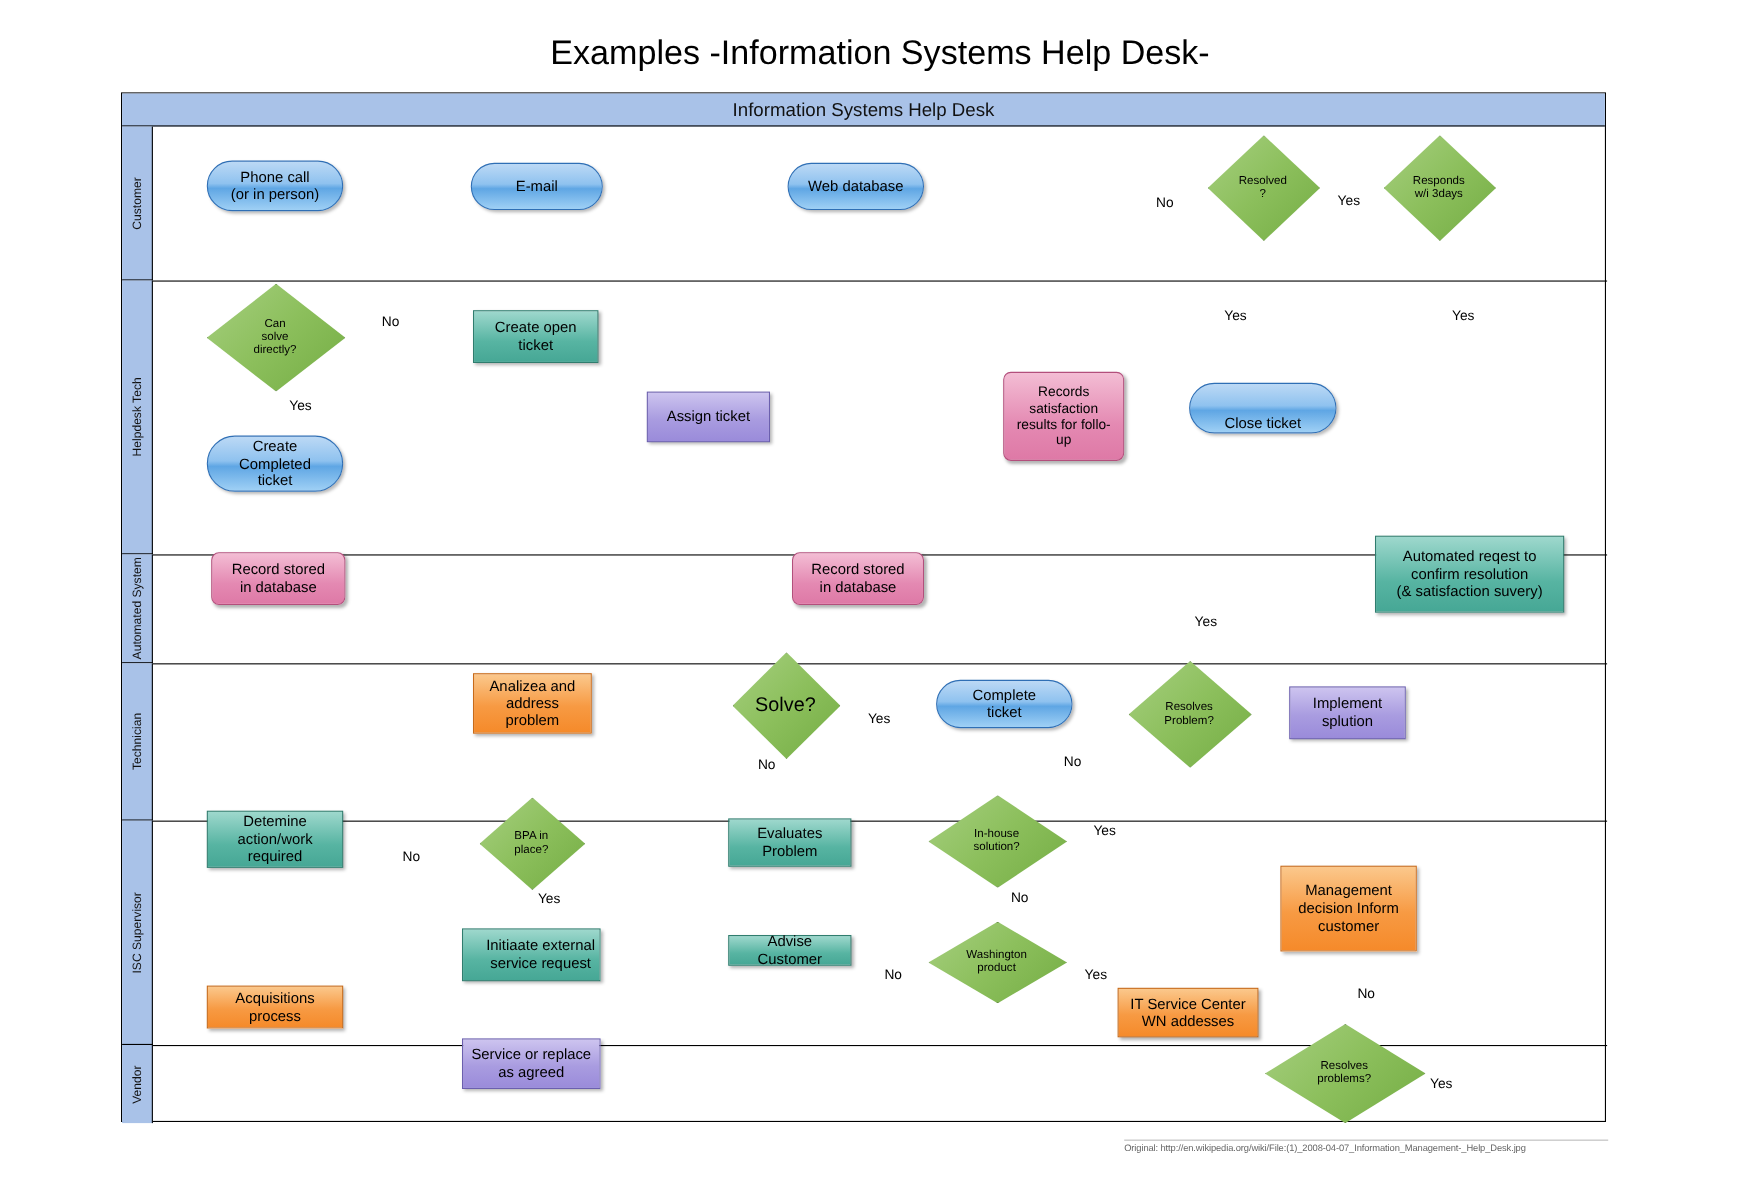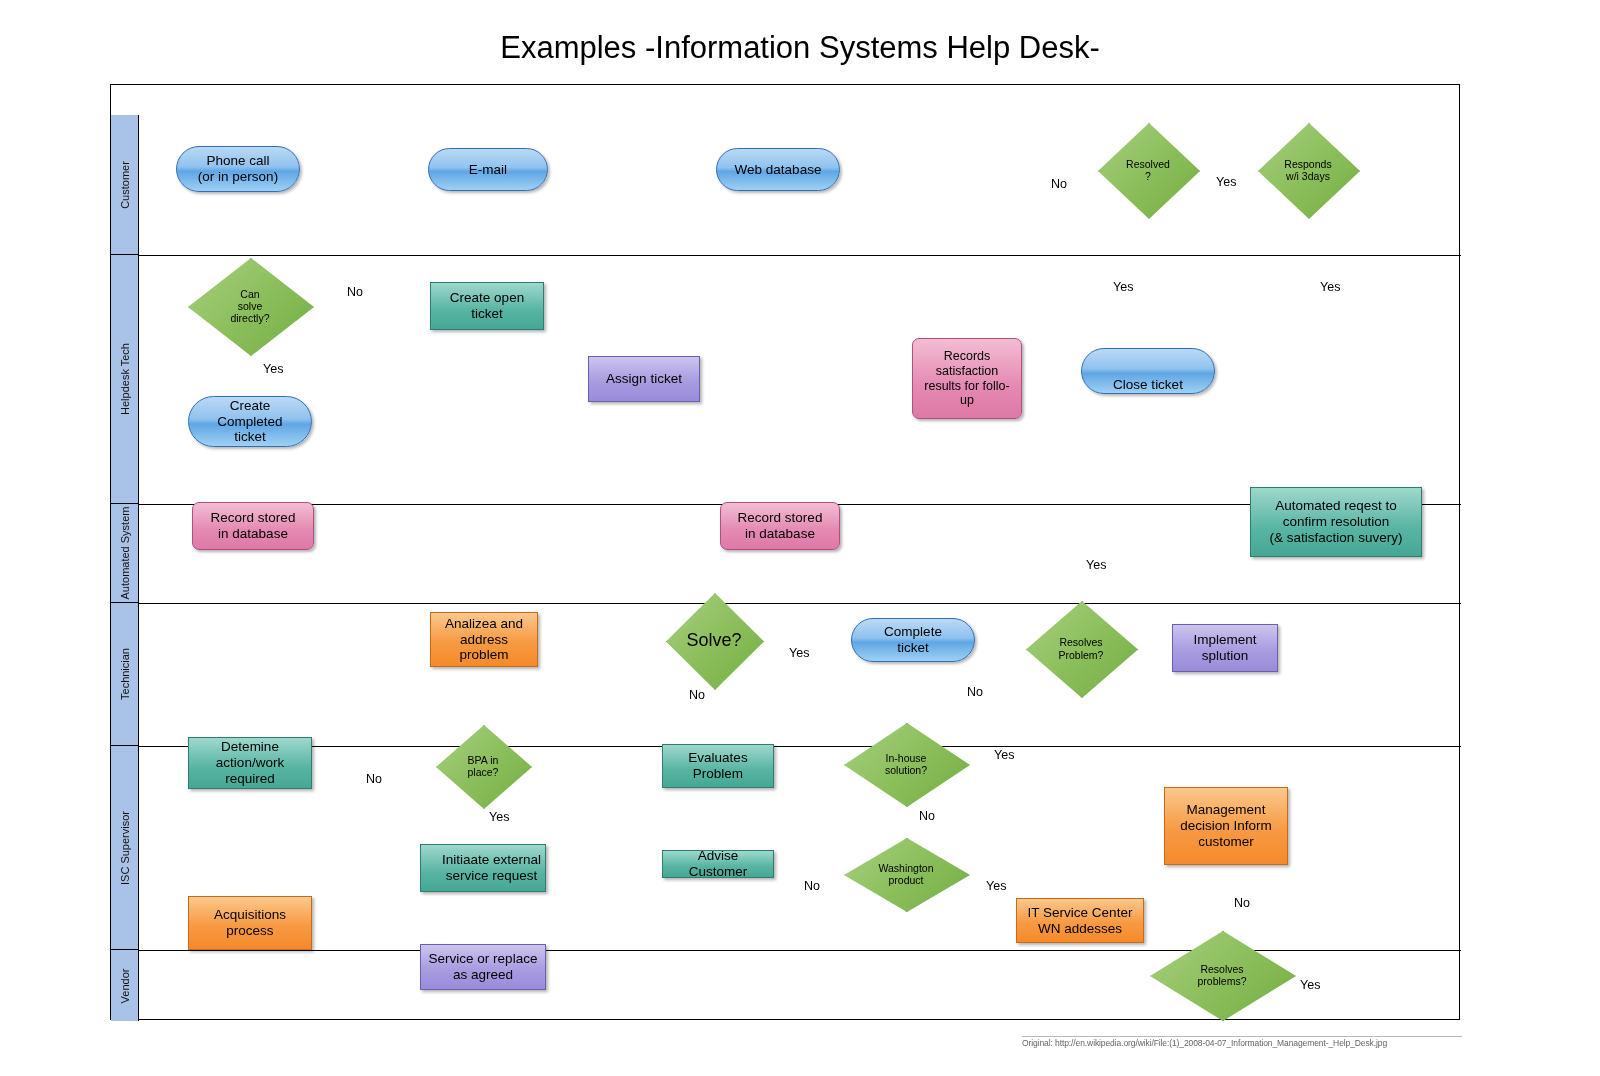--- a/index.html
+++ b/index.html
@@ -140,20 +140,21 @@
     <path d="M546,967 L1150,967" marker-end="url(#ah)"></path>
 
     <path d="M1293,967 L1336,967 L1336,554" marker-end="url(#ah)"></path>
 
     <path d="M1222,932 L1222,855" marker-end="url(#ah)"></path>
   </g>
 </svg>
 
 <div id="frame">
 
+  <div id="pool-header">Information Systems Help Desk</div>
 
   <div id="lane-col">
     <div class="lane-label" style="top:0;height:140px;">
         <span class="rot">Customer</span>
       </div>
     <div class="lane-label" style="top:140px;height:249px;">
         <span class="rot">Helpdesk Tech</span>
       </div>
     <div class="lane-label" style="top:389px;height:99px;">
         <span class="rot">Automated System</span>
@@ -169,21 +170,21 @@
       </div>
   </div>
 
   <div class="lane-sep" style="top:170px;width:1322px;"></div>
   <div class="lane-sep thin" style="top:419px;width:1322px;"></div>
   <div class="lane-sep thin" style="top:518px;width:1322px;"></div>
   <div class="lane-sep" style="top:661px;width:1322px;"></div>
   <div class="lane-sep thin" style="top:865px;width:1322px;"></div>
 </div>
 
-<div class="node rounded" style="left:176px;top:146px;width:124px;height:46px;">
+<div class="node rounded" style="left:188px;top:146px;width:124px;height:46px;">
     <span class="lbl">Phone call<br>(or in person)</span>
   </div>
 <div class="node rounded" style="left:428px;top:148px;width:120px;height:43px;">
     <span class="lbl">E-mail</span>
   </div>
 <div class="node rounded" style="left:716px;top:148px;width:124px;height:43px;">
     <span class="lbl">Web database</span>
   </div>
 
 <div class="diamond" style="left:1098px;top:123px;width:100px;height:94px;">
@@ -263,21 +264,21 @@
 <div class="node rect teal" style="left:420px;top:844px;width:126px;height:48px;justify-content:flex-end;">
     <span class="lbl">Initiaate external<br>service request</span>
   </div>
 <div class="node rect teal" style="left:662px;top:850px;width:112px;height:28px;">
     <span class="lbl">Advise<br>Customer</span>
   </div>
 <div class="diamond" style="left:844px;top:838px;width:124px;height:72px;">
   <div class="dshape"></div>
   <div class="dtxt">Washington<br>product</div>
 </div>
-<div class="node rect orange" style="left:188px;top:896px;width:124px;height:54px;">
+<div class="node rect orange" style="left:188px;top:896px;width:124px;height:39px;">
     <span class="lbl">Acquisitions<br>process</span>
   </div>
 <div class="node rect orange" style="left:1016px;top:898px;width:128px;height:45px;">
     <span class="lbl">IT Service Center<br>WN addesses</span>
   </div>
 
 <div class="node rect purple" style="left:420px;top:944px;width:126px;height:46px;">
     <span class="lbl">Service or replace<br>as agreed</span>
   </div>
 <div class="diamond" style="left:1150px;top:931px;width:144px;height:88px;">

